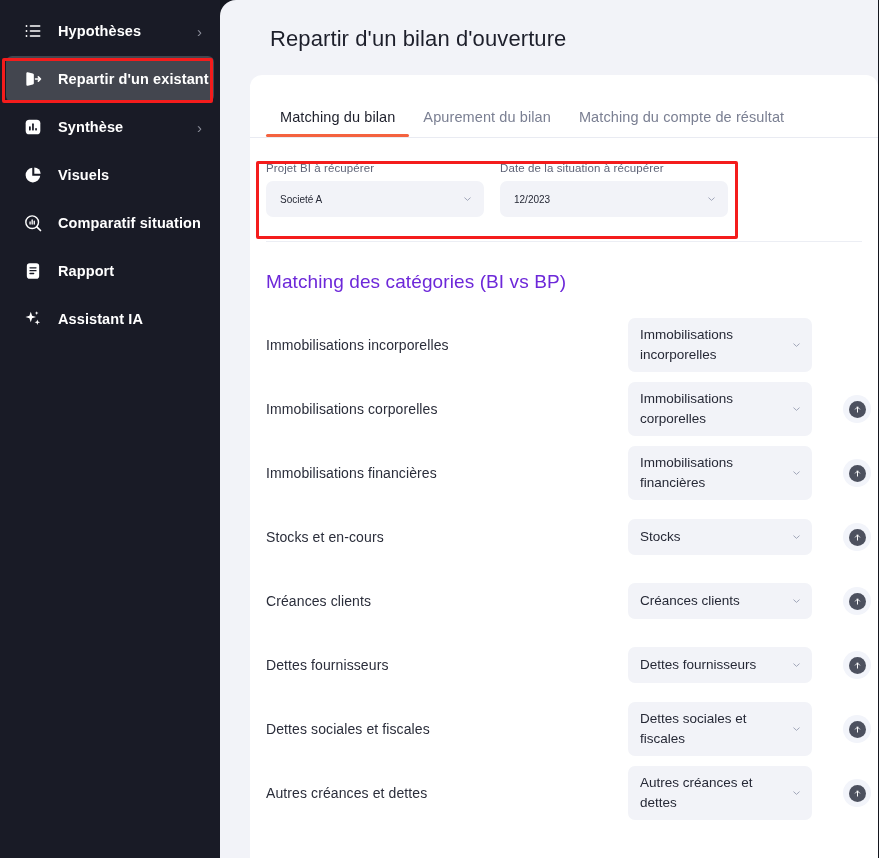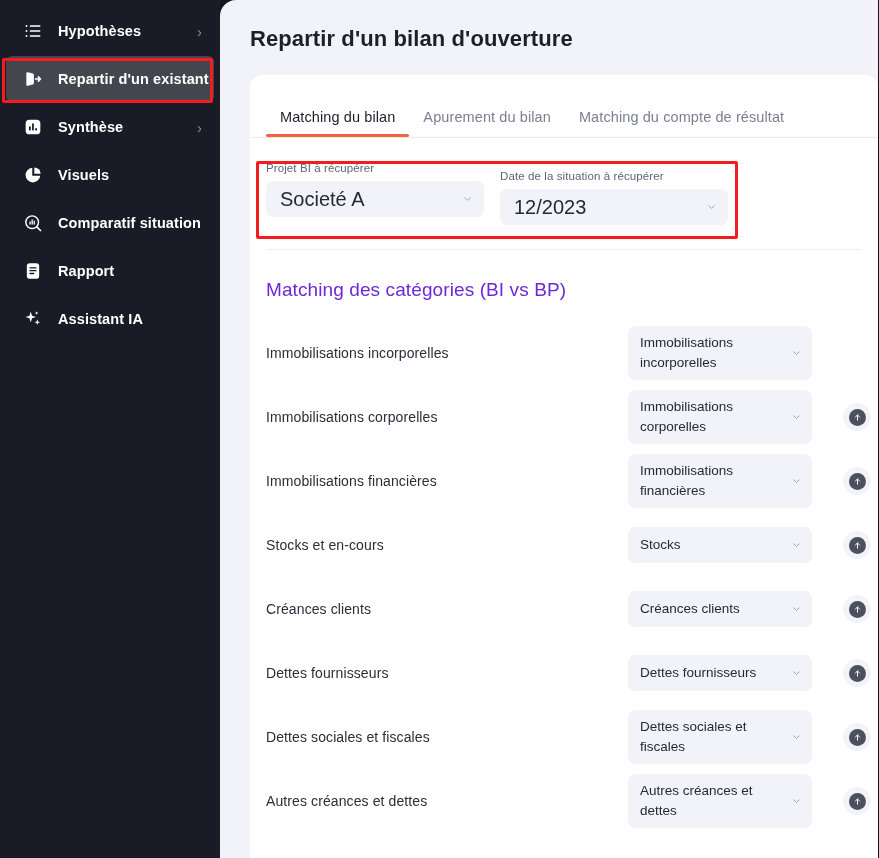--- a/index.html
+++ b/index.html
@@ -93,24 +93,25 @@
     flex: 1 1 auto;
     height: 858px;
     background: #f2f3f8;
     border-top-left-radius: 16px;
     overflow: hidden;
     position: relative;
   }
 
   .page-title {
     font-size: 22px;
-    font-weight: 700;
+    font-weight: 400;
     color: #1d1f2b;
     padding: 26px 0 0 30px;
     letter-spacing: .1px;
+    margin-left: 20px;
   }
 
   .card {
     position: absolute;
     left: 30px;
     top: 75px;
     right: 0;
     bottom: -40px;
     background: #ffffff;
     border-top-left-radius: 12px;
@@ -148,38 +149,38 @@
     border-radius: 2px;
   }
 
   
   .filters {
     display: flex;
     gap: 16px;
     padding: 24px 0 0 16px;
   }
   .field { width: 218px; }
-  .field.wide { width: 228px; margin-top: 8px; }
+  .field.wide { width: 228px; }
 
   .field-label {
     font-size: 11.5px;
     color: #5f6477;
     margin-bottom: 7px;
     letter-spacing: .1px;
   }
 
   .select {
     position: relative;
     background: #f2f3f8;
     border-radius: 7px;
     height: 36px;
     display: flex;
     align-items: center;
     padding: 0 26px 0 14px;
-    font-size: 20px;
+    font-size: 10px;
     color: #262936;
     cursor: pointer;
     user-select: none;
   }
   .select .chev {
     position: absolute;
     right: 11px;
     top: 50%;
     transform: translateY(-50%);
     color: #9aa0b4;

